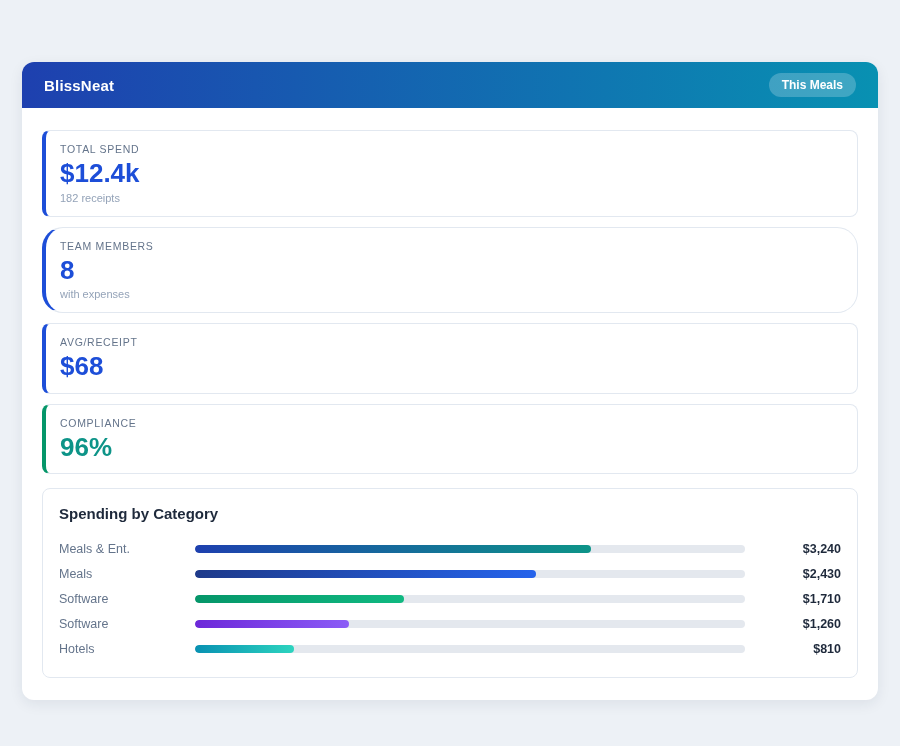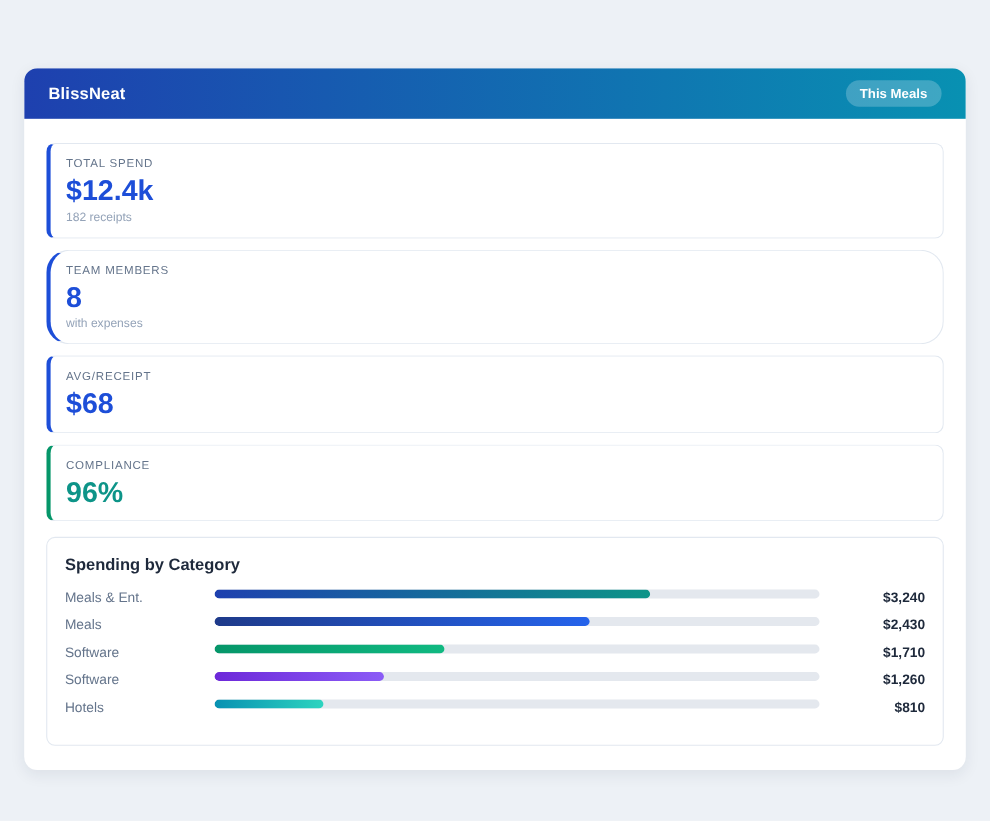--- a/index.html
+++ b/index.html
@@ -88,21 +88,21 @@
     background: #ffffff;
   }
   .section-title {
     font-size: 15px;
     font-weight: bold;
     color: #1e293b;
     margin-bottom: 14px;
   }
   .category-row {
     display: flex;
-    align-items: flex-start;
+    align-items: center;
     height: 25px;
     gap: 24px;
   }
   .category-label {
     width: 112px;
     flex: 0 0 112px;
     font-size: 12.5px;
     color: #64748b;
   }
   .progress-track {

